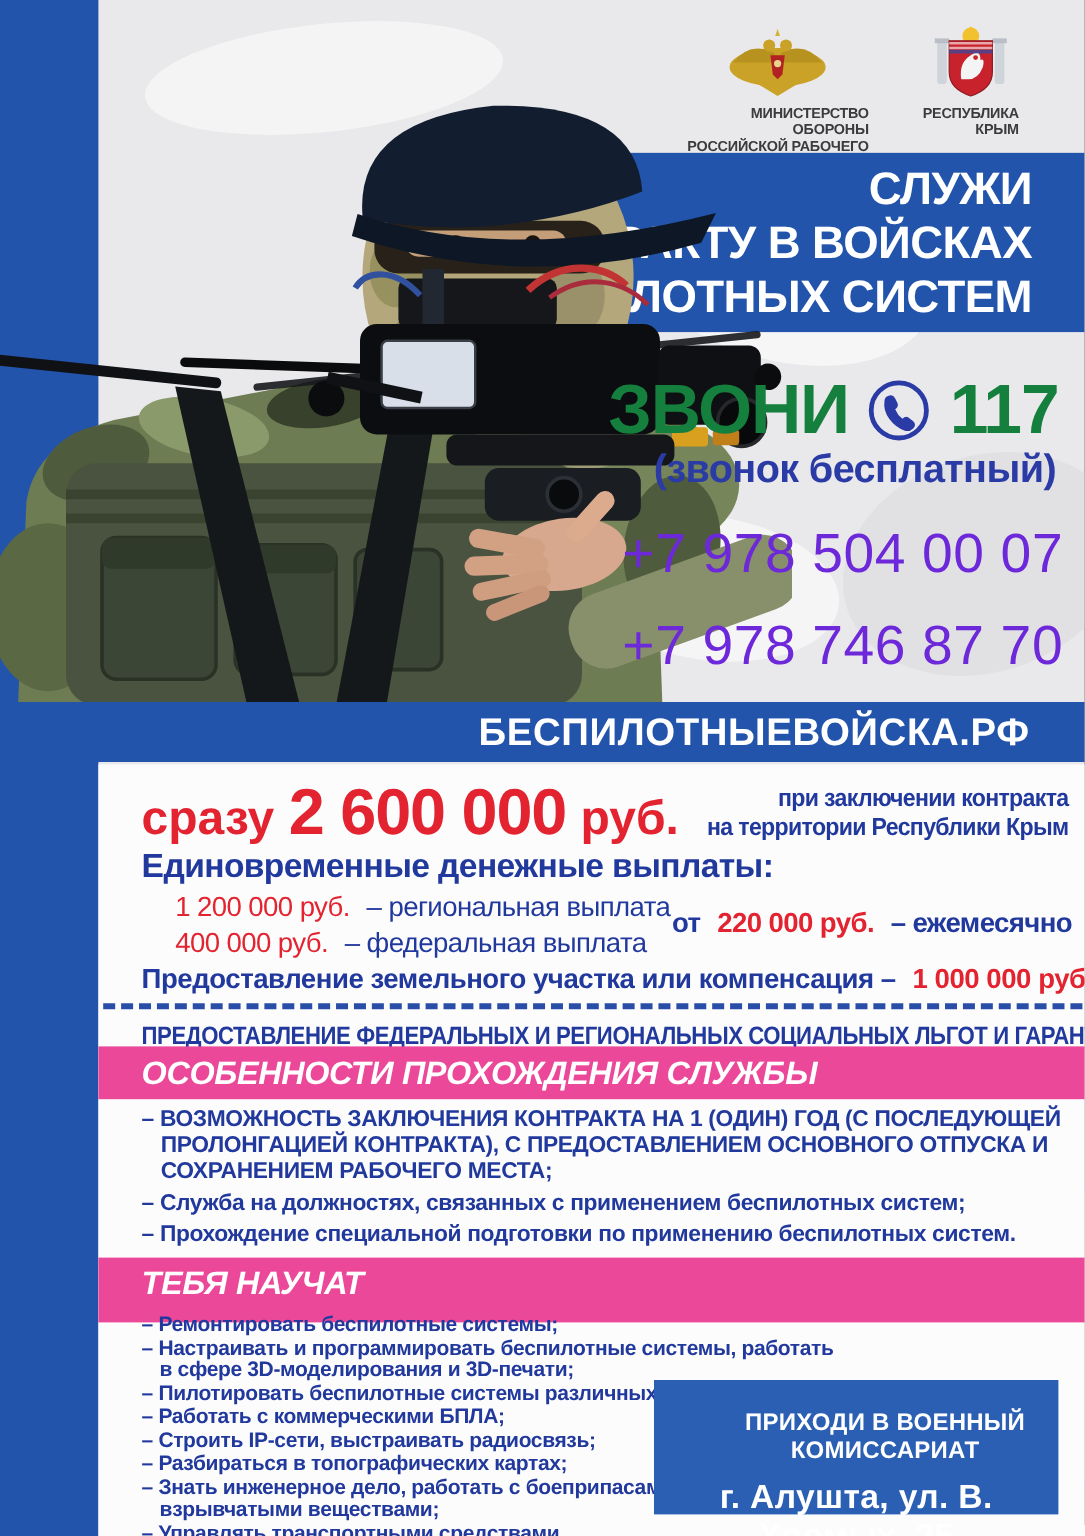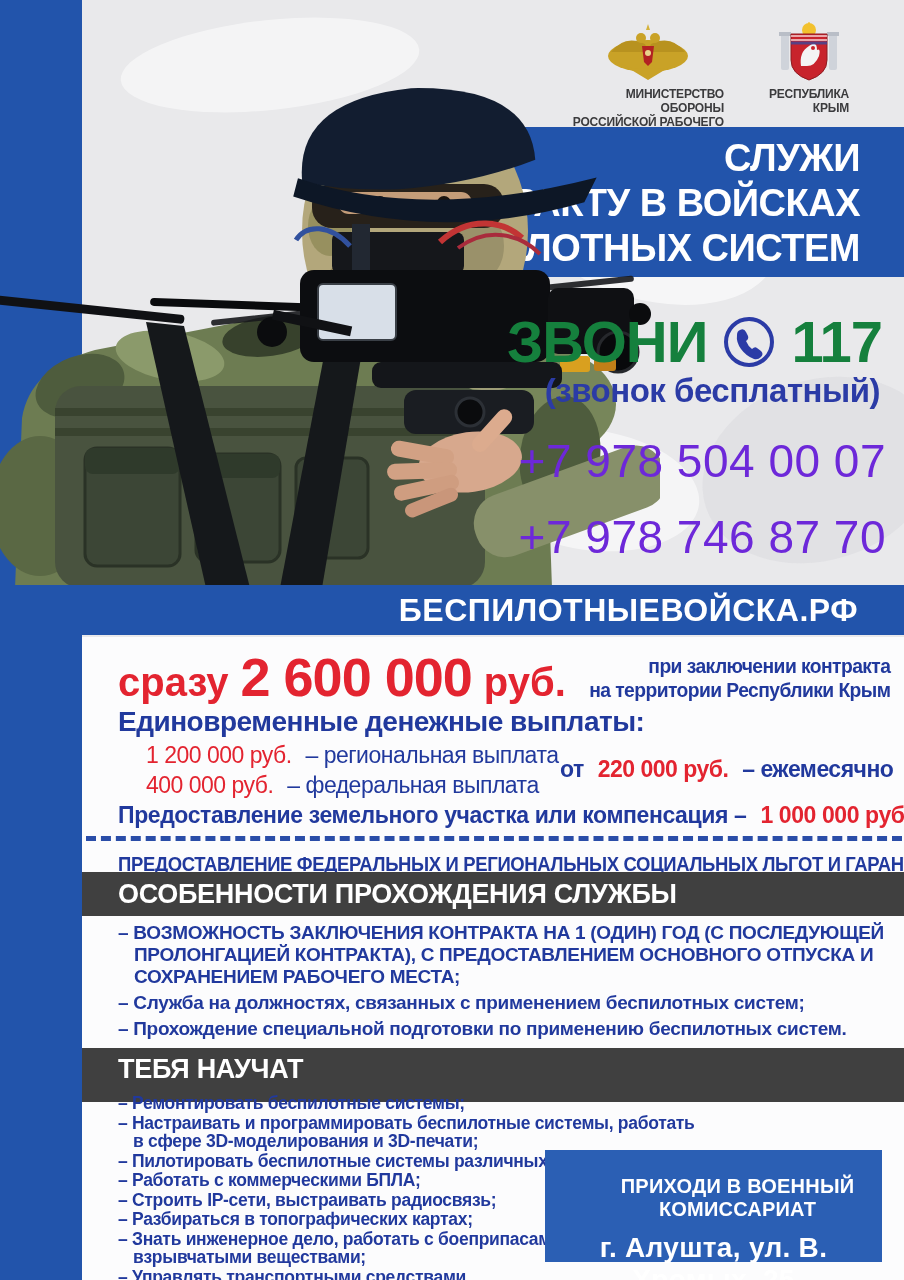--- a/index.html
+++ b/index.html
@@ -46,22 +46,22 @@
   .pay-row.r2{top:772px;}
   .pay-monthly{position:absolute;left:560px;top:756px;font-weight:bold;font-size:23px;letter-spacing:-0.5px;z-index:7;white-space:nowrap;}
   .pay-land{position:absolute;left:118px;top:802px;font-weight:bold;font-size:23px;letter-spacing:-0.4px;z-index:7;white-space:nowrap;}
   .red{color:#e32430;}
   .blue{color:#21399d;}
   .gap-l{margin-left:8px;}
   .dashes{position:absolute;left:86px;top:836px;width:816px;border-top:5px dashed #2a4da8;z-index:7;}
   .benefits{position:absolute;left:118px;top:852px;color:#21399d;font-weight:bold;font-size:21px;
     letter-spacing:-0.4px;white-space:nowrap;transform:scaleX(0.88);transform-origin:0 0;z-index:7;}
   
-  .sec-band{position:absolute;left:82px;width:822px;background:#404040;color:#fff;font-weight:bold;
-    letter-spacing:-0.3px;z-index:7;}
+  .sec-band{position:absolute;left:82px;width:822px;background:#ec4899;color:#fff;font-weight:bold;
+    letter-spacing:-0.3px;z-index:7;font-style:italic;}
   .sec-band.b1{top:872px;height:44px;line-height:44px;font-size:27px;padding-left:36px;box-sizing:border-box;}
   .sec-band.b2{top:1048px;height:54px;line-height:42px;font-size:27px;padding-left:36px;box-sizing:border-box;}
   
   .features{position:absolute;left:118px;top:922px;width:780px;z-index:7;color:#21399d;font-weight:bold;
     font-size:19px;line-height:22px;letter-spacing:-0.3px;}
   .features .li{padding-left:16px;text-indent:-16px;margin-bottom:4px;}
   .training{position:absolute;left:118px;top:1094px;width:580px;z-index:7;color:#21399d;font-weight:bold;
     font-size:17.5px;line-height:18.5px;letter-spacing:-0.3px;}
   .training .li{padding-left:15px;text-indent:-15px;margin-bottom:1px;}
   

